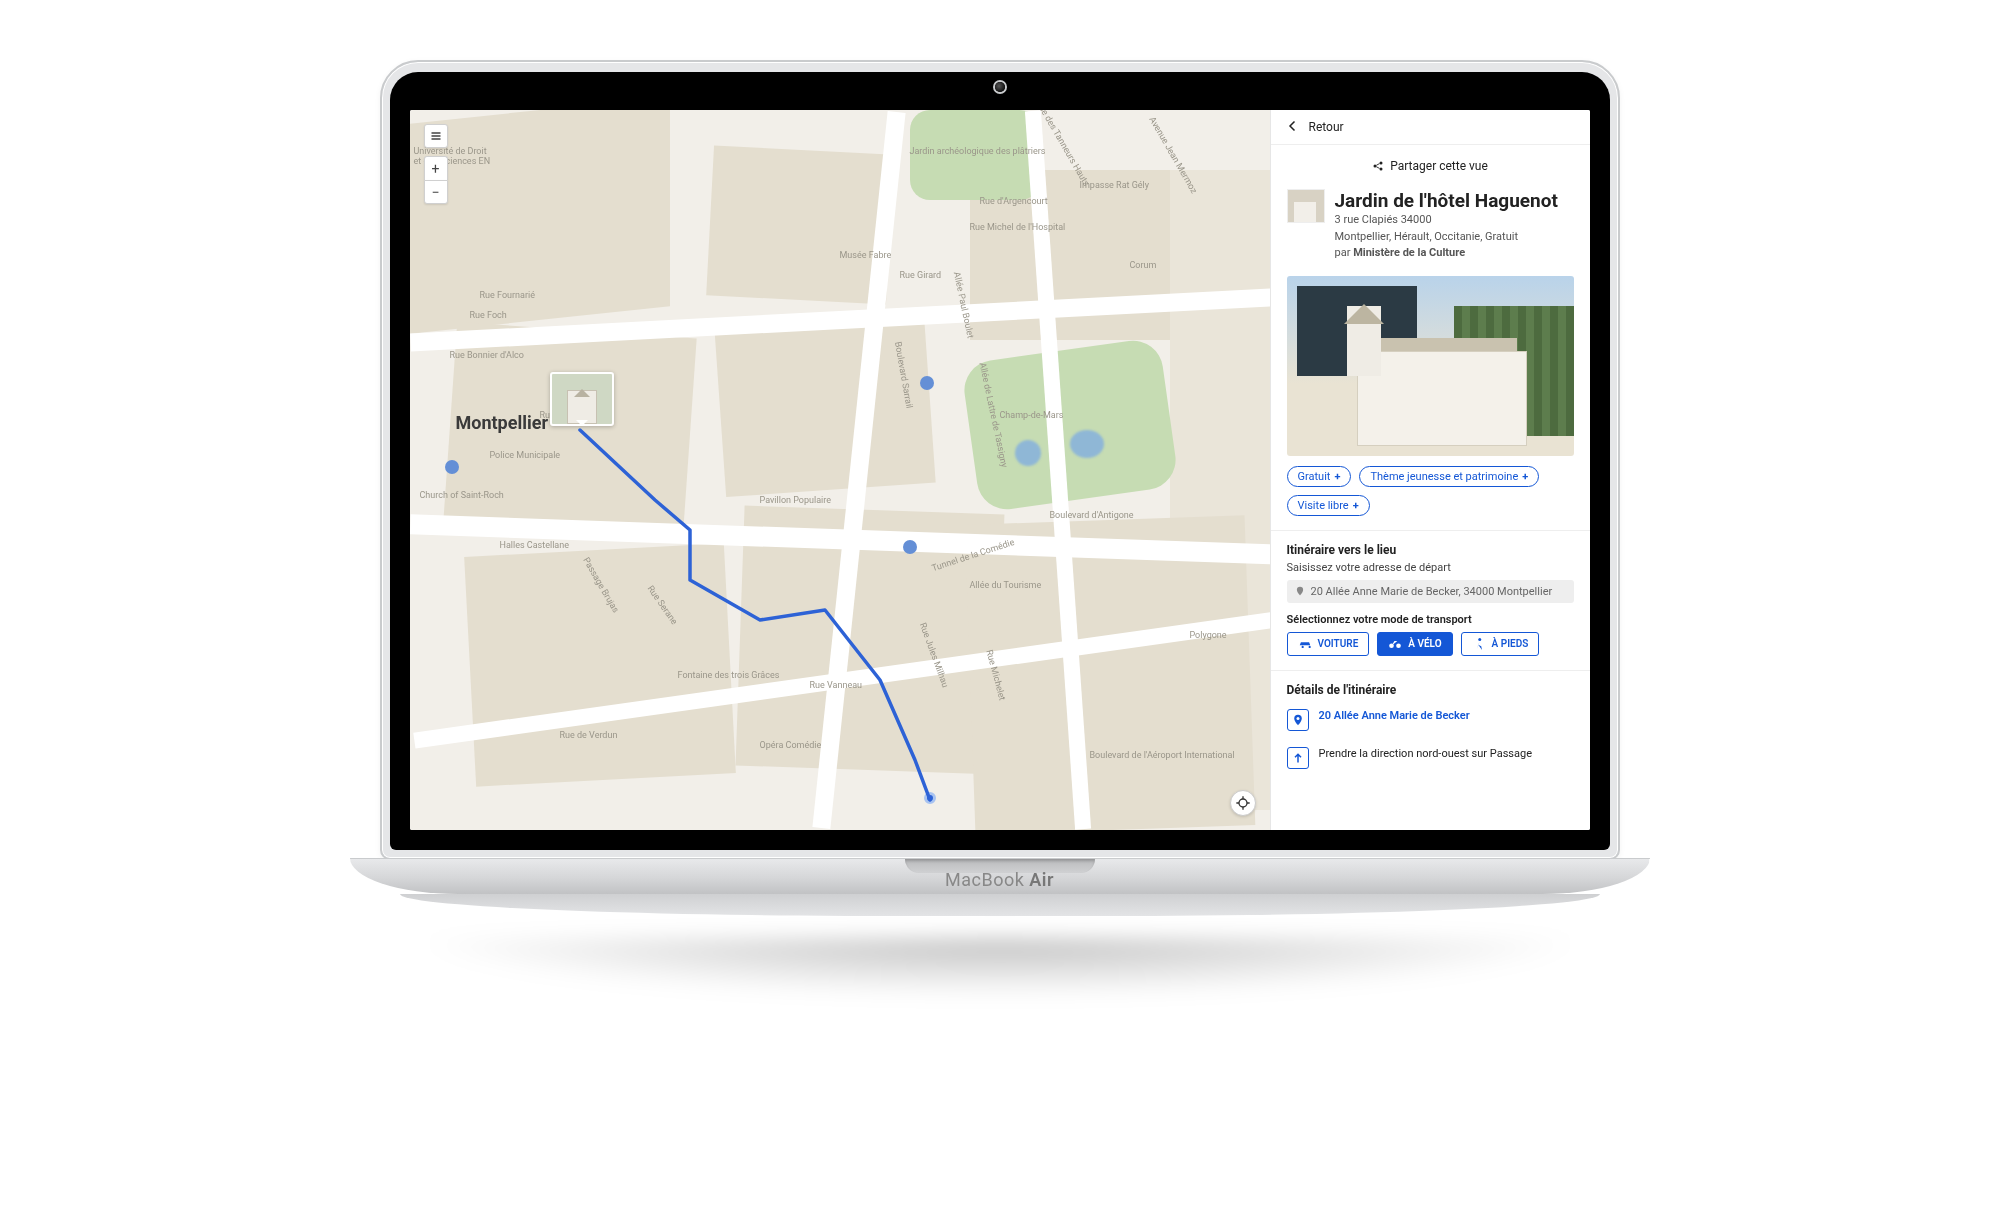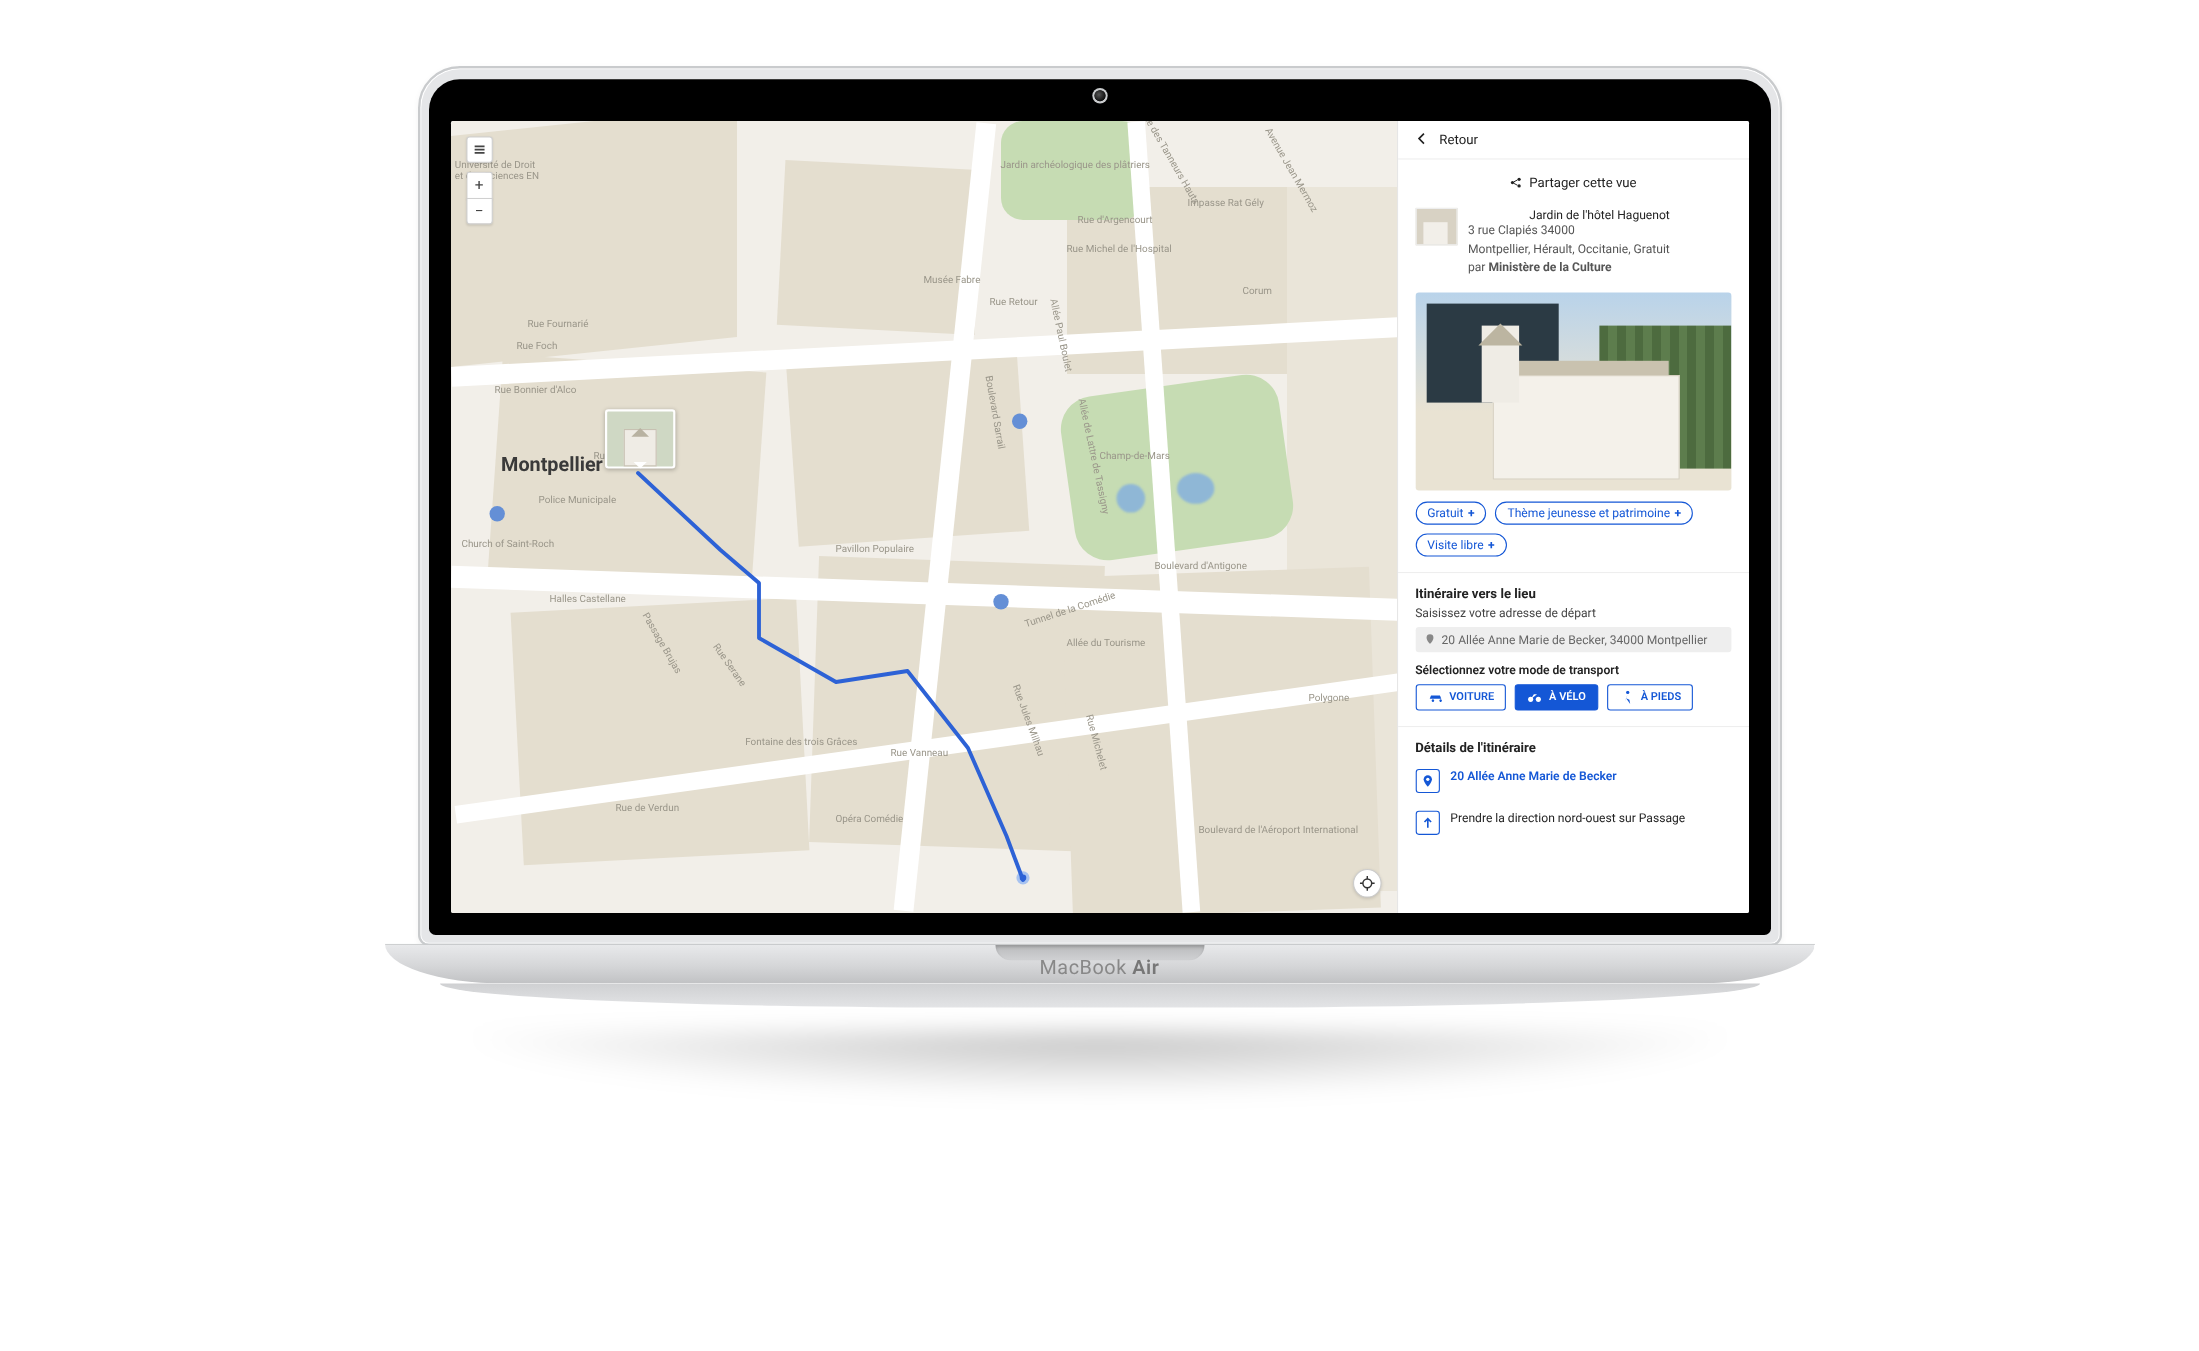--- a/index.html
+++ b/index.html
@@ -115,21 +115,21 @@
 
   
   .p-row { padding: 10px 16px; }
   .p-top { display:flex; align-items:flex-start; gap:10px; border-bottom:1px solid #eee; }
   .p-top svg{width:12px;height:12px;stroke:#222;stroke-width:2;fill:none;}
   .p-share{ display:flex; justify-content:center; align-items:center; gap:6px; padding-top:14px; }
   .p-share svg{width:12px;height:12px;fill:#222;}
   .p-head{ display:flex; gap:10px; padding:6px 16px 10px; }
   .p-thumb{ width:38px;height:34px;background:#d8d2c4;border:1px solid #eee;flex:none;position:relative;overflow:hidden;}
   .p-thumb::after{content:"";position:absolute;left:6px;bottom:0;width:22px;height:20px;background:#f2efe9;}
-  .p-title{ font-weight:400; font-size:11px;text-align:right; }
+  .p-title{ font-weight:700; font-size:19px;text-align:right; }
   .p-sub{ color:#555; line-height:1.5; font-size:11px; }
   .p-by span{ font-weight:700; }
   .p-hero{ margin:4px 16px 10px; height:180px; border-radius:3px; overflow:hidden; position:relative; background:linear-gradient(#b9d3ea,#e9e3d3 60%); }
   .hero-building{position:absolute;left:70px;bottom:10px;width:170px;height:95px;background:#f4f1ea;border:1px solid #d5cfbf;}
   .hero-roof{position:absolute;left:80px;bottom:104px;width:150px;height:14px;background:#c9c2af;}
   .hero-tower{position:absolute;left:60px;bottom:80px;width:34px;height:70px;background:#efece5;}
   .hero-tower::before{content:"";position:absolute;top:-22px;left:50%;transform:translateX(-50%);border:20px solid transparent;border-bottom-color:#bcb5a1;}
   .hero-trees{position:absolute;right:0;top:30px;width:120px;height:130px;background:repeating-linear-gradient(90deg,#4d6b3f 0 8px,#5d7d4d 8px 16px);}
   .hero-dark{position:absolute;left:10px;top:10px;width:120px;height:90px;background:#2b3a44;}
   .tags{ display:flex; flex-wrap:wrap; gap:8px; padding:0 16px 14px; border-bottom:1px solid #eee;}
@@ -179,21 +179,21 @@
 
             <div class="m-road" style="left:0;top:200px;width:900px;height:18px;transform:rotate(-3deg)"></div>
             <div class="m-road" style="left:0;top:420px;width:900px;height:20px;transform:rotate(2deg)"></div>
             <div class="m-road" style="left:440px;top:0;width:18px;height:720px;transform:rotate(6deg)"></div>
             <div class="m-road" style="left:640px;top:0;width:16px;height:720px;transform:rotate(-4deg)"></div>
             <div class="m-road" style="left:0;top:560px;width:900px;height:16px;transform:rotate(-8deg)"></div>
 
             <div class="m-lbl" style="left:500px;top:36px">Jardin archéologique des plâtriers</div>
             <div class="m-lbl" style="left:570px;top:86px">Rue d'Argencourt</div>
             <div class="m-lbl" style="left:560px;top:112px">Rue Michel de l'Hospital</div>
-            <div class="m-lbl" style="left:490px;top:160px">Rue Retour</div>
+            <div class="m-lbl" style="left:490px;top:160px">Rue Girard</div>
             <div class="m-lbl" style="left:460px;top:260px;transform:rotate(80deg)">Boulevard Sarrail</div>
             <div class="m-lbl" style="left:720px;top:40px;transform:rotate(60deg)">Avenue Jean Mermoz</div>
             <div class="m-lbl" style="left:530px;top:300px;transform:rotate(78deg)">Allée de Lattre de Tassigny</div>
             <div class="m-lbl" style="left:590px;top:300px">Champ-de-Mars</div>
             <div class="m-lbl" style="left:640px;top:400px">Boulevard d'Antigone</div>
             <div class="m-lbl" style="left:520px;top:190px;transform:rotate(78deg)">Allée Paul Boulet</div>
             <div class="m-lbl" style="left:520px;top:440px;transform:rotate(-18deg)">Tunnel de la Comédie</div>
             <div class="m-lbl" style="left:560px;top:470px">Allée du Tourisme</div>
             <div class="m-lbl" style="left:490px;top:540px;transform:rotate(70deg)">Rue Jules Milhau</div>
             <div class="m-lbl" style="left:560px;top:560px;transform:rotate(75deg)">Rue Michelet</div>

